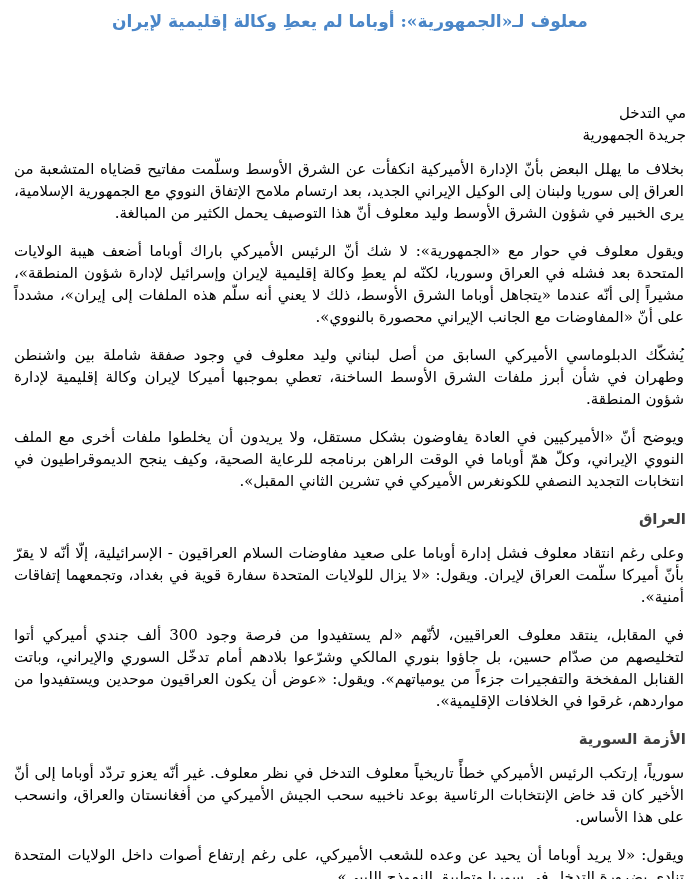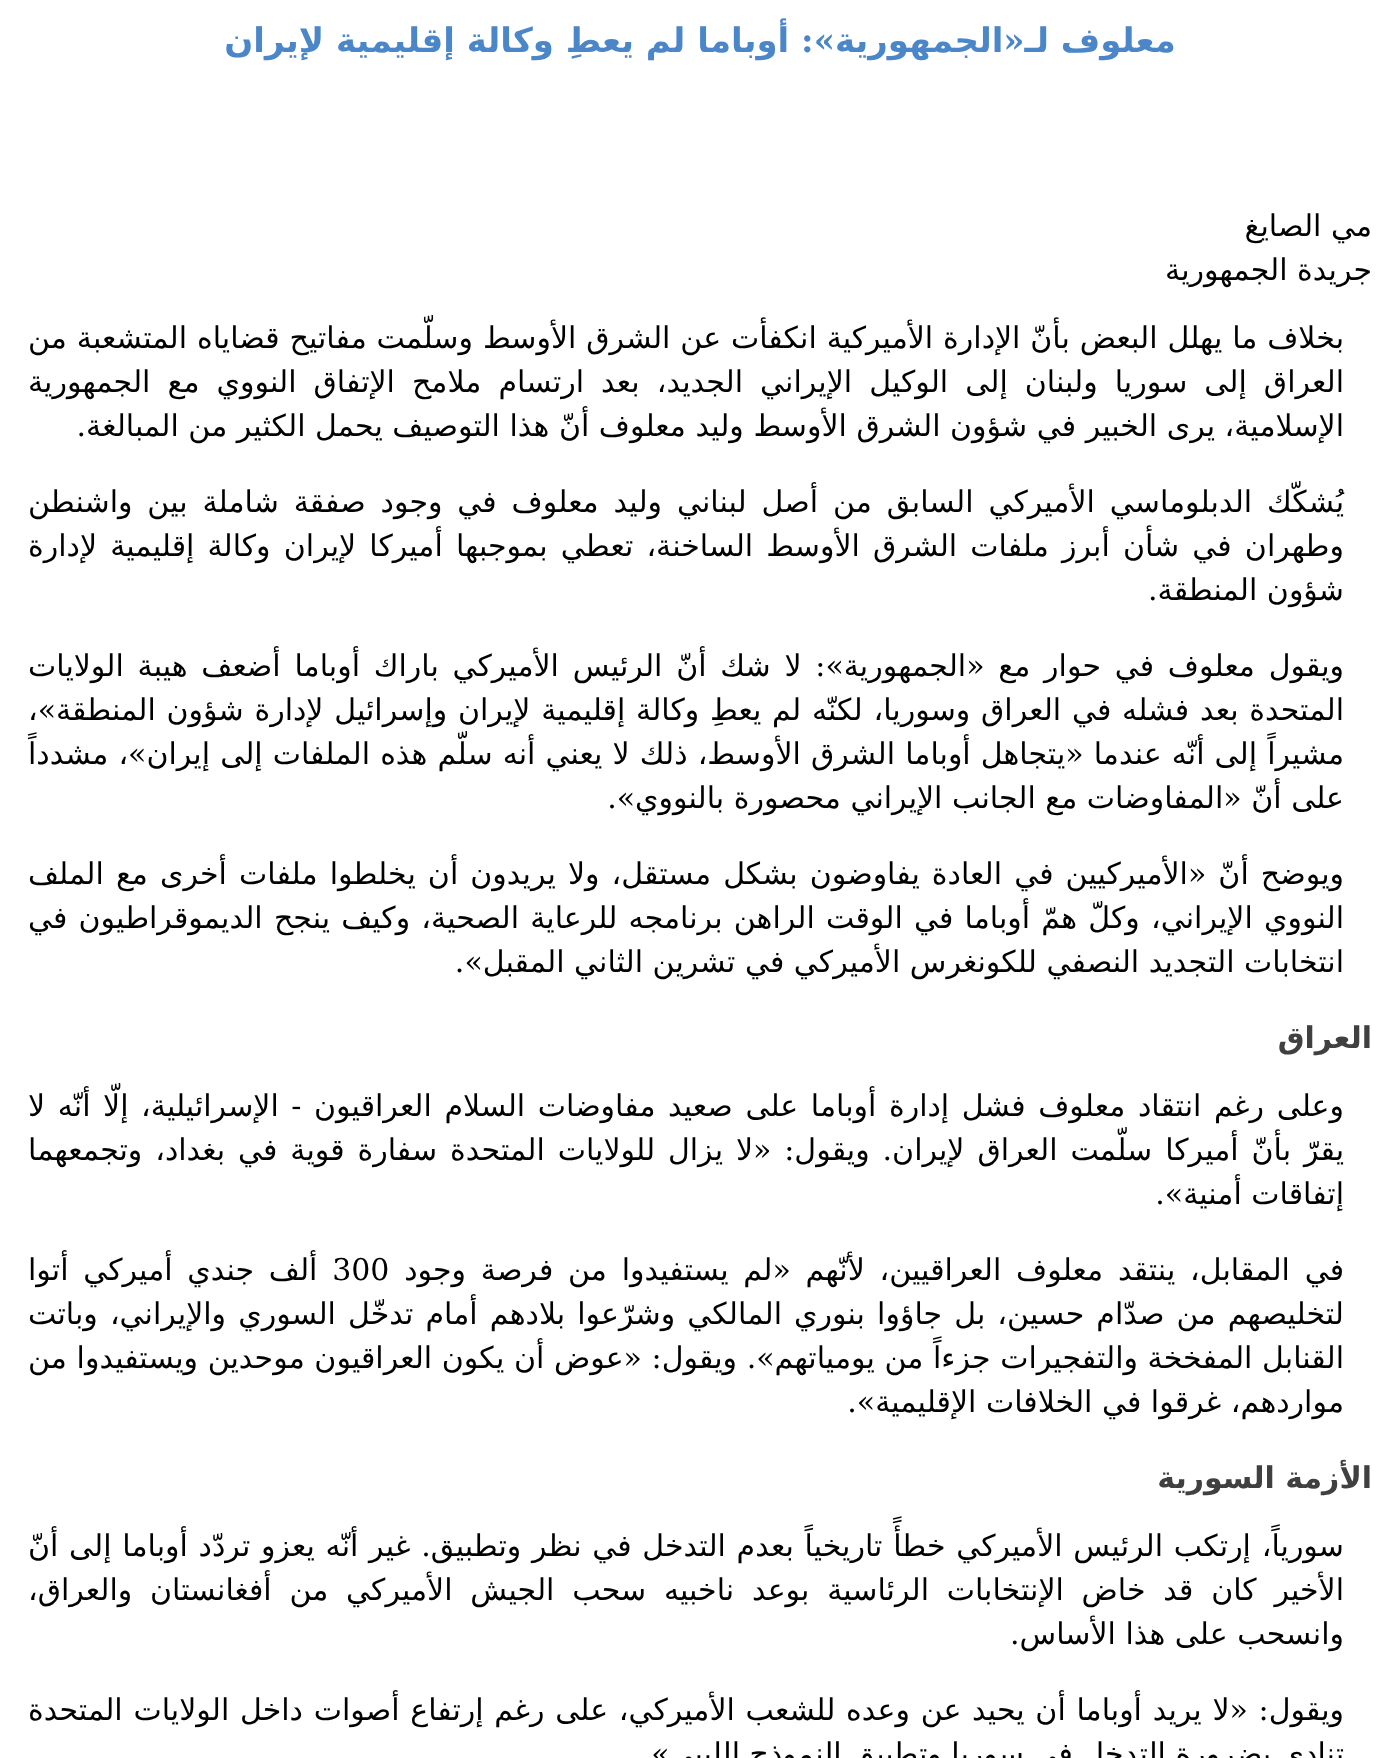--- a/index.html
+++ b/index.html
@@ -33,56 +33,56 @@
     line-height: 22px;
     margin: 0 0 12px 0;
   }
   .byline div {
     white-space: nowrap;
   }
   .para {
     font-size: 15px;
     line-height: 22px;
     text-align: justify;
-    margin: 0 14px 16px 0;
+    margin: 0 2px 16px 0;
   }
   .heading {
     font-size: 15px;
     line-height: 22px;
     font-weight: bold;
     color: #404040;
     text-align: right;
     margin: 12px 0 12px 0;
   }
 </style>
 </head>
 <body>
 
 <div class="page">
 
   <h1 class="title">معلوف لـ«الجمهورية»: أوباما لم يعطِ وكالة إقليمية لإيران</h1>
 
   <div class="byline">
-    <div>مي الصايغ</div>
+    <div>مي التدخل</div>
     <div>جريدة الجمهورية</div>
   </div>
 
   <p class="para">بخلاف ما يهلل البعض بأنّ الإدارة الأميركية انكفأت عن الشرق الأوسط وسلّمت مفاتيح قضاياه المتشعبة من العراق إلى سوريا ولبنان إلى الوكيل الإيراني الجديد، بعد ارتسام ملامح الإتفاق النووي مع الجمهورية الإسلامية، يرى الخبير في شؤون الشرق الأوسط وليد معلوف أنّ هذا التوصيف يحمل الكثير من المبالغة.</p>
 
+  <p class="para">ويقول معلوف في حوار مع «الجمهورية»: لا شك أنّ الرئيس الأميركي باراك أوباما أضعف هيبة الولايات المتحدة بعد فشله في العراق وسوريا، لكنّه لم يعطِ وكالة إقليمية لإيران وإسرائيل لإدارة شؤون المنطقة»، مشيراً إلى أنّه عندما «يتجاهل أوباما الشرق الأوسط، ذلك لا يعني أنه سلّم هذه الملفات إلى إيران»، مشدداً على أنّ «المفاوضات مع الجانب الإيراني محصورة بالنووي».</p>
+
   <p class="para">يُشكّك الدبلوماسي الأميركي السابق من أصل لبناني وليد معلوف في وجود صفقة شاملة بين واشنطن وطهران في شأن أبرز ملفات الشرق الأوسط الساخنة، تعطي بموجبها أميركا لإيران وكالة إقليمية لإدارة شؤون المنطقة.</p>
-
-  <p class="para">ويقول معلوف في حوار مع «الجمهورية»: لا شك أنّ الرئيس الأميركي باراك أوباما أضعف هيبة الولايات المتحدة بعد فشله في العراق وسوريا، لكنّه لم يعطِ وكالة إقليمية لإيران وإسرائيل لإدارة شؤون المنطقة»، مشيراً إلى أنّه عندما «يتجاهل أوباما الشرق الأوسط، ذلك لا يعني أنه سلّم هذه الملفات إلى إيران»، مشدداً على أنّ «المفاوضات مع الجانب الإيراني محصورة بالنووي».</p>
 
   <p class="para">ويوضح أنّ «الأميركيين في العادة يفاوضون بشكل مستقل، ولا يريدون أن يخلطوا ملفات أخرى مع الملف النووي الإيراني، وكلّ همّ أوباما في الوقت الراهن برنامجه للرعاية الصحية، وكيف ينجح الديموقراطيون في انتخابات التجديد النصفي للكونغرس الأميركي في تشرين الثاني المقبل».</p>
 
   <h2 class="heading">العراق</h2>
 
   <p class="para">وعلى رغم انتقاد معلوف فشل إدارة أوباما على صعيد مفاوضات السلام العراقيون - الإسرائيلية، إلّا أنّه لا يقرّ بأنّ أميركا سلّمت العراق لإيران. ويقول: «لا يزال للولايات المتحدة سفارة قوية في بغداد، وتجمعهما إتفاقات أمنية».</p>
 
   <p class="para">في المقابل، ينتقد معلوف العراقيين، لأنّهم «لم يستفيدوا من فرصة وجود 300 ألف جندي أميركي أتوا لتخليصهم من صدّام حسين، بل جاؤوا بنوري المالكي وشرّعوا بلادهم أمام تدخّل السوري والإيراني، وباتت القنابل المفخخة والتفجيرات جزءاً من يومياتهم». ويقول: «عوض أن يكون العراقيون موحدين ويستفيدوا من مواردهم، غرقوا في الخلافات الإقليمية».</p>
 
   <h2 class="heading">الأزمة السورية</h2>
 
-  <p class="para">سورياً، إرتكب الرئيس الأميركي خطأً تاريخياً بعدم التدخل في نظر وتطبيق. غير أنّه يعزو تردّد أوباما إلى أنّ الأخير كان قد خاض الإنتخابات الرئاسية بوعد ناخبيه سحب الجيش الأميركي من أفغانستان والعراق، وانسحب على هذا الأساس.</p>
+  <p class="para">سورياً، إرتكب الرئيس الأميركي خطأً تاريخياً معلوف التدخل في نظر معلوف. غير أنّه يعزو تردّد أوباما إلى أنّ الأخير كان قد خاض الإنتخابات الرئاسية بوعد ناخبيه سحب الجيش الأميركي من أفغانستان والعراق، وانسحب على هذا الأساس.</p>
 
   <p class="para">ويقول: «لا يريد أوباما أن يحيد عن وعده للشعب الأميركي، على رغم إرتفاع أصوات داخل الولايات المتحدة تنادي بضرورة التدخل في سوريا وتطبيق النموذج الليبي».</p>
 
 </div>
 
 </body></html>

